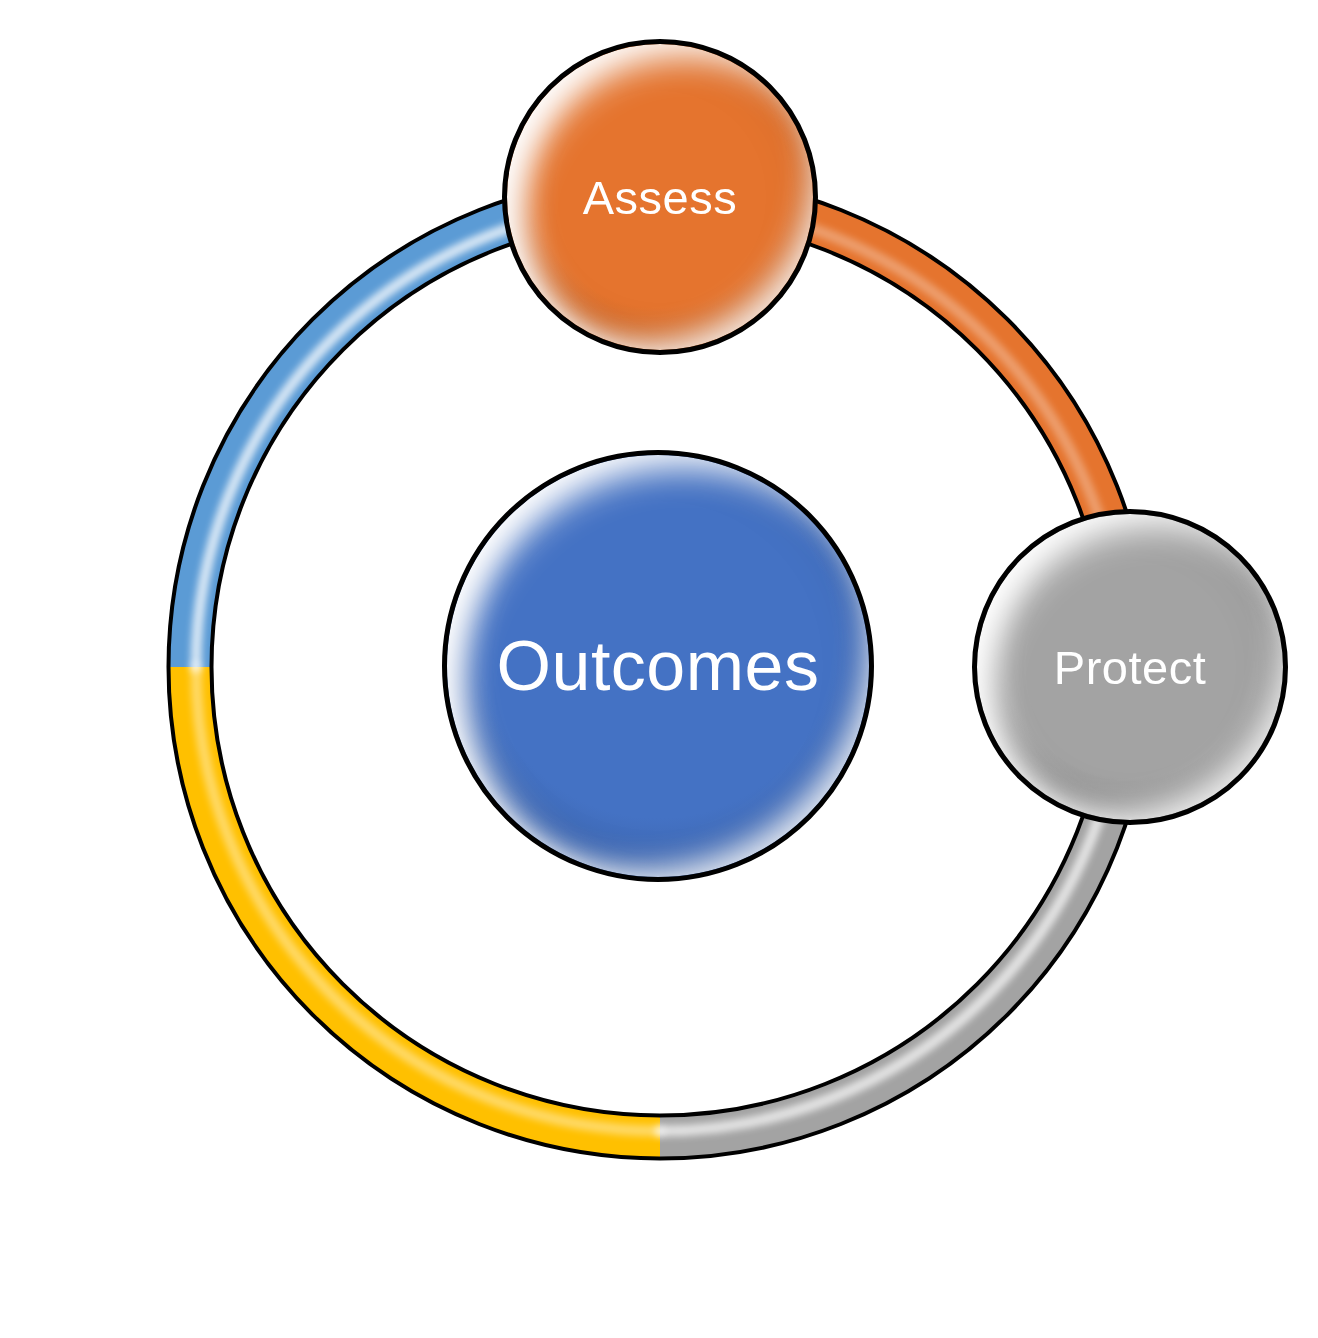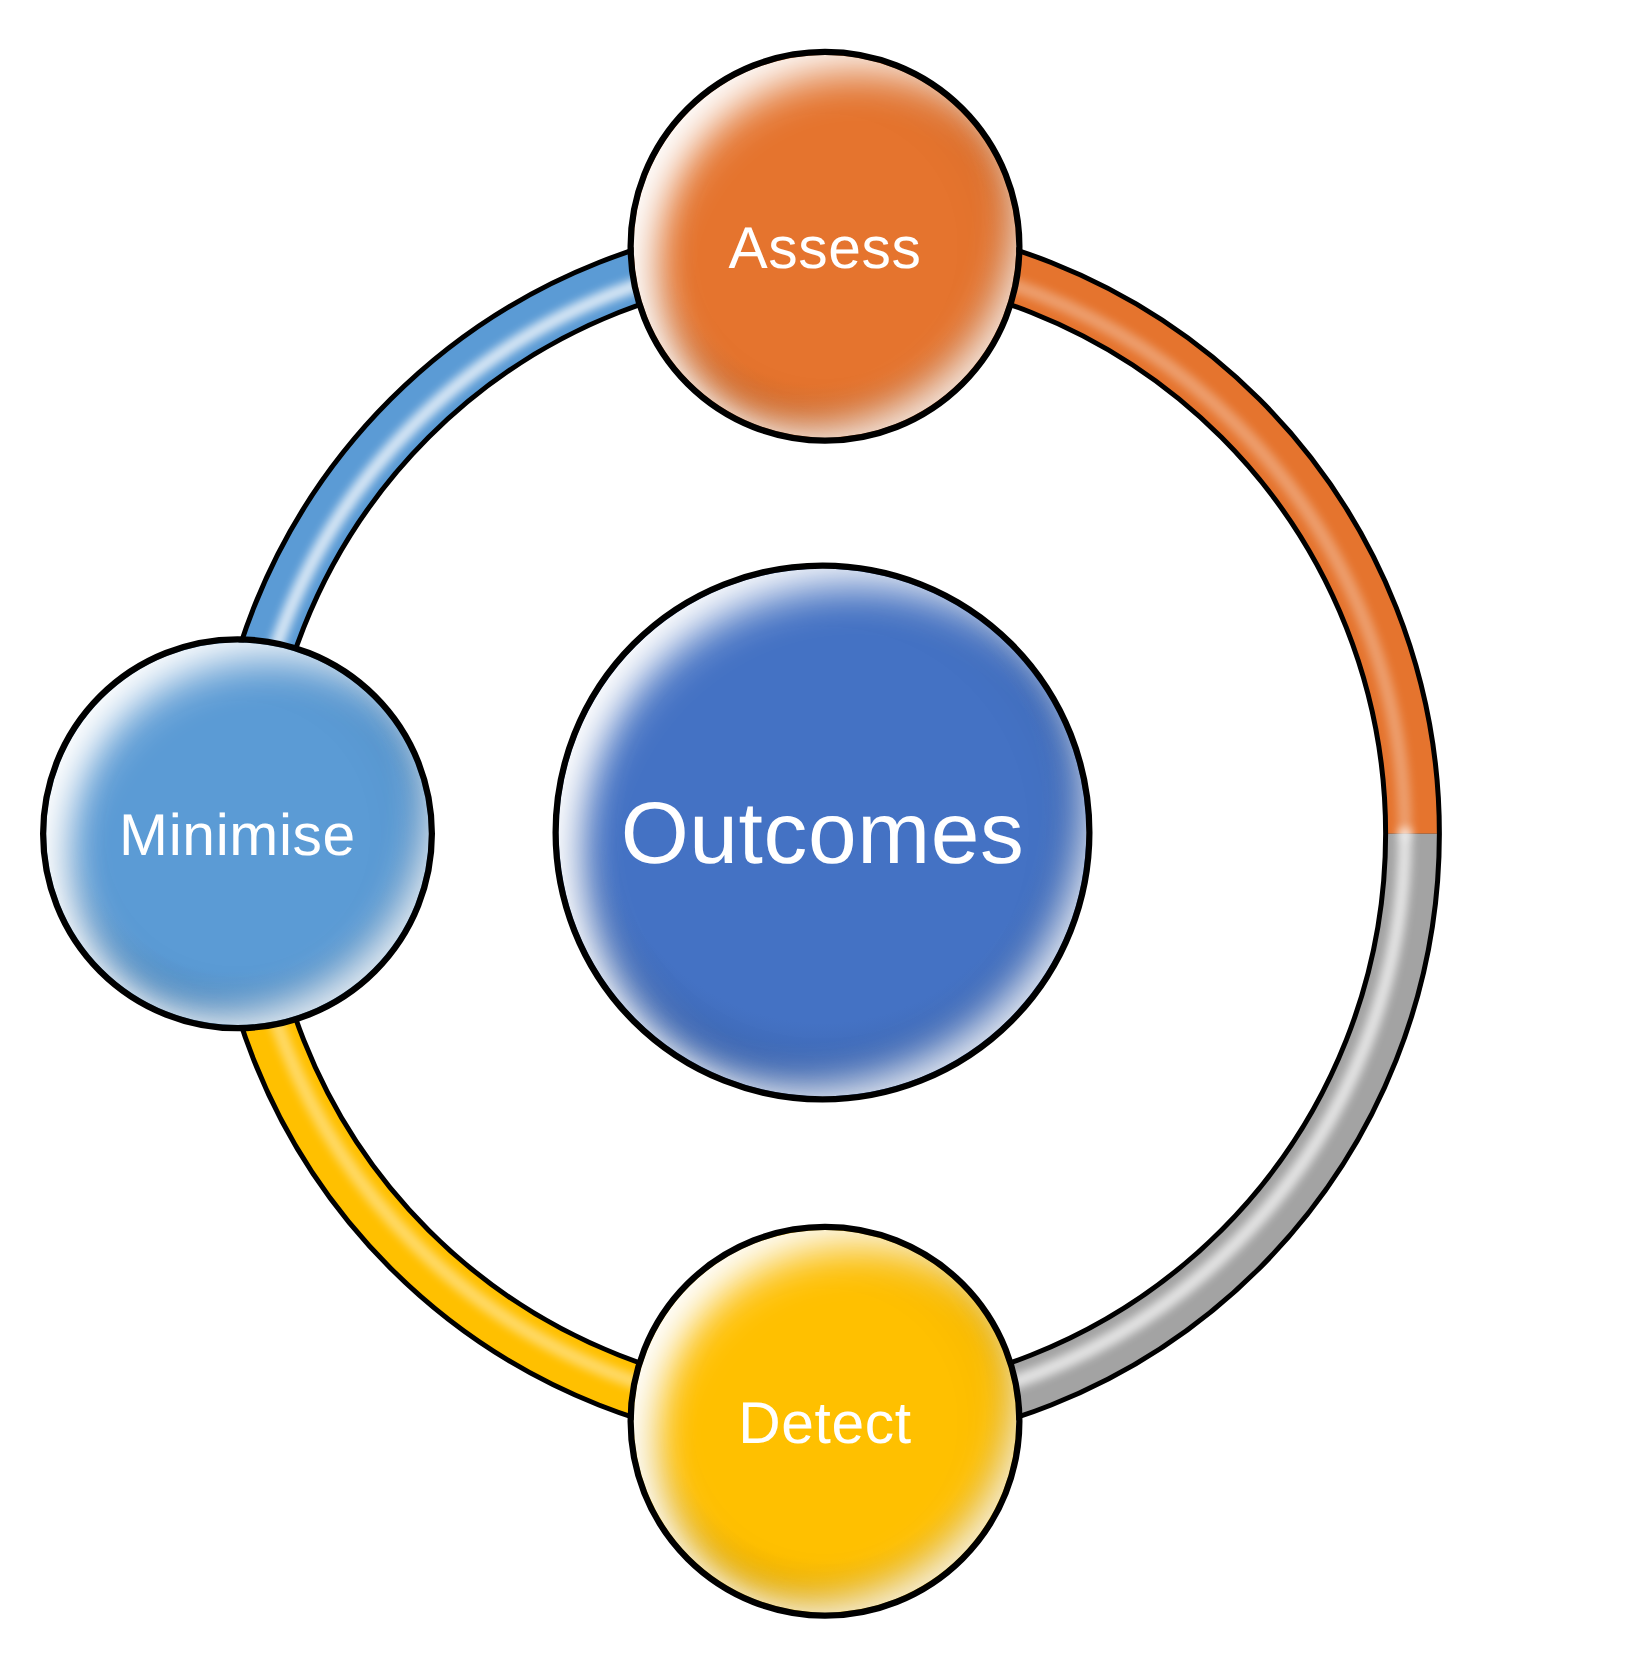--- a/index.html
+++ b/index.html
@@ -86,22 +86,19 @@
   </svg>
 
   <div class="node center" style="--c: #4472C4; --cd: #31528d;">
     <span class="label">Outcomes</span>
   </div>
 
   <div class="node assess" style="--c: #E5742E; --cd: #a55421;">
     <span class="label">Assess</span>
   </div>
 
-
-  <div class="node detect" style="--c: #FFC000; --cd: #b88a00;">
-    <span class="label">Detect</span>
+  <div class="node protect" style="--c: #A3A3A3; --cd: #757575;">
+    <span class="label">Protect</span>
   </div>
 
-  <div class="node minimise" style="--c: #5B9BD5; --cd: #427099;">
-    <span class="label">Minimise</span>
-  </div>
+
 
 </div>
 
 </body></html>

